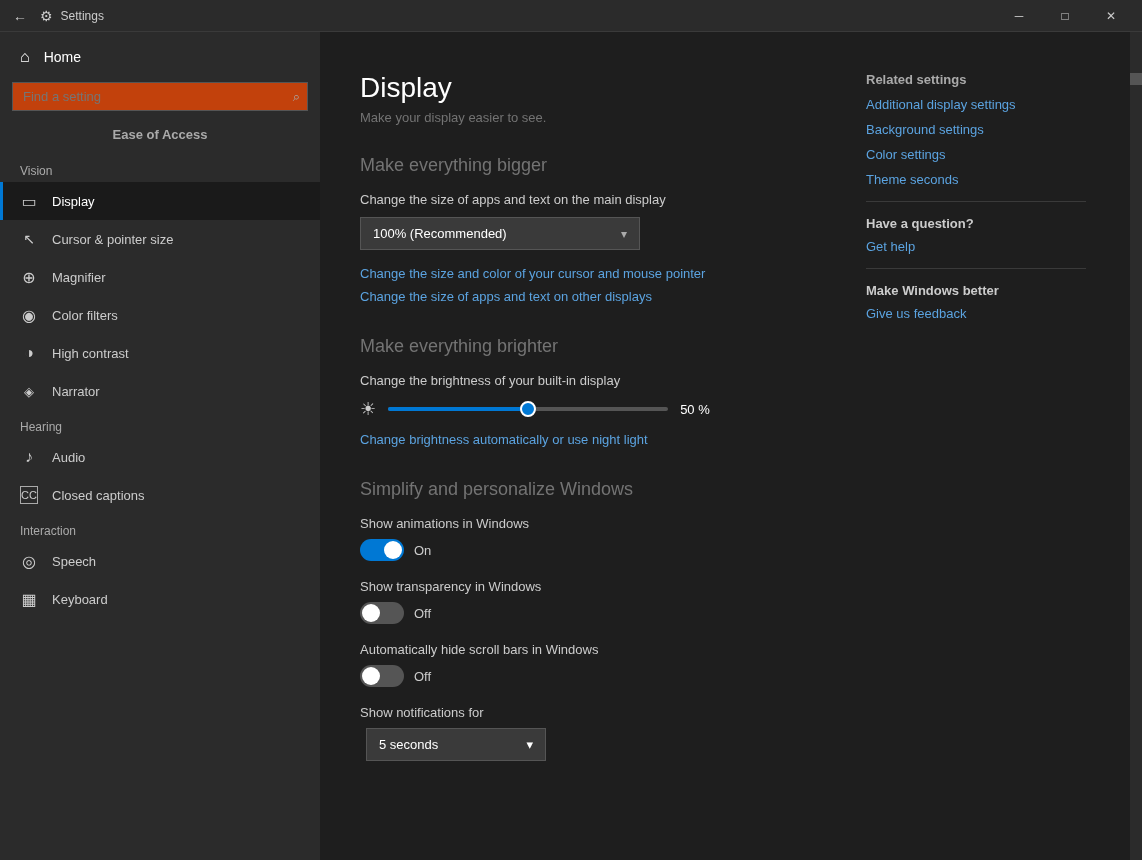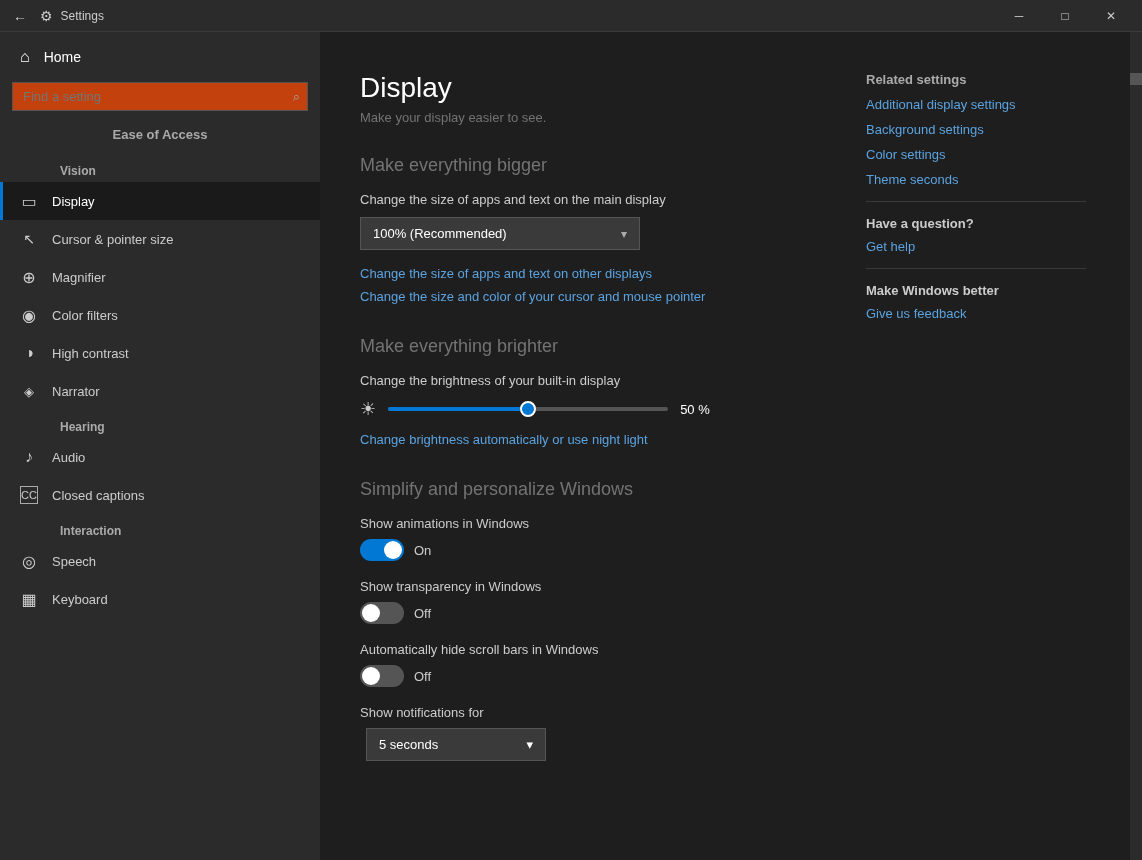--- a/index.html
+++ b/index.html
@@ -101,23 +101,22 @@
       padding-bottom: 20px;
     }
     .sidebar-content::-webkit-scrollbar { width: 6px; }
     .sidebar-content::-webkit-scrollbar-track { background: #2b2b2b; }
     .sidebar-content::-webkit-scrollbar-thumb { background: #555; }
 
     .sidebar-section-label {
       padding: 10px 20px 4px 20px;
       font-size: 12px;
       color: #aaa;
-      font-weight: 700;
+      font-weight: 400;
       text-transform: none;
-      margin-left: 40px;
     }
     .sidebar-item {
       display: flex;
       align-items: center;
       gap: 14px;
       padding: 10px 20px;
       cursor: pointer;
       font-size: 13px;
       color: #ccc;
       position: relative;
@@ -453,22 +452,22 @@
     <h1 class="page-title">Display</h1>
     <p class="page-subtitle">Make your display easier to see.</p>
 
     <div class="content-section">
       <h2 class="section-title">Make everything bigger</h2>
       <p class="section-label">Change the size of apps and text on the main display</p>
       <div class="dropdown">
         <span>100% (Recommended)</span>
         <span class="dropdown-arrow">▾</span>
       </div>
+      <a class="link-text">Change the size and color of your cursor and mouse pointer</a>
       <a class="link-text">Change the size of apps and text on other displays</a>
-      <a class="link-text">Change the size and color of your cursor and mouse pointer</a>
     </div>
 
     <div class="content-section">
       <h2 class="section-title">Make everything brighter</h2>
       <p class="section-label">Change the brightness of your built-in display</p>
       <div class="brightness-row">
         <span class="brightness-icon">☀</span>
         <div class="slider-track">
           <div class="slider-fill"></div>
           <div class="slider-thumb"></div>

